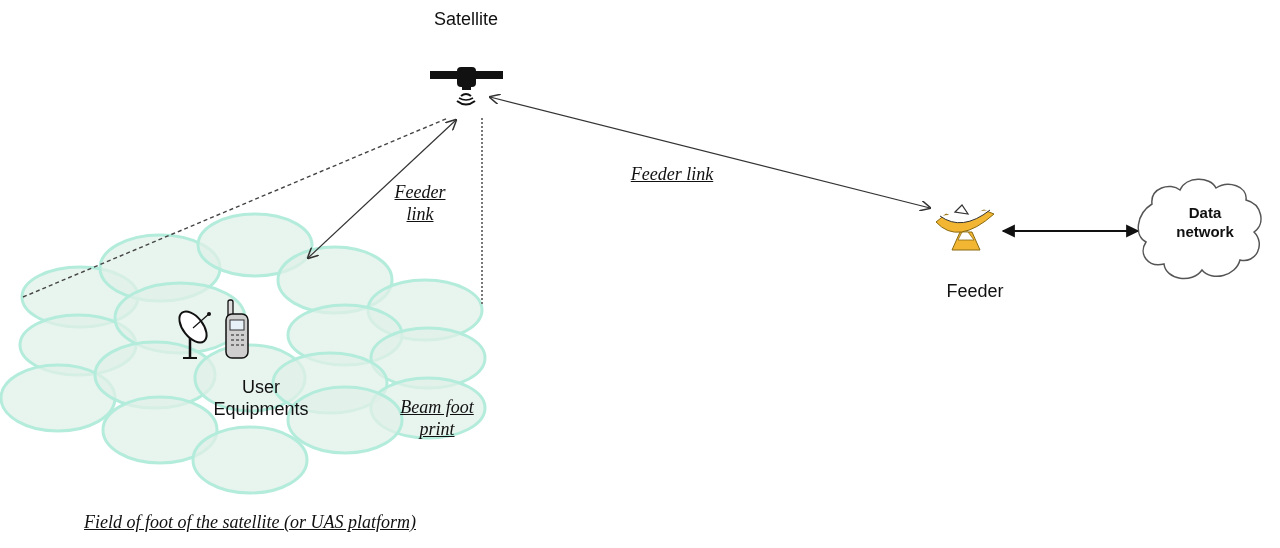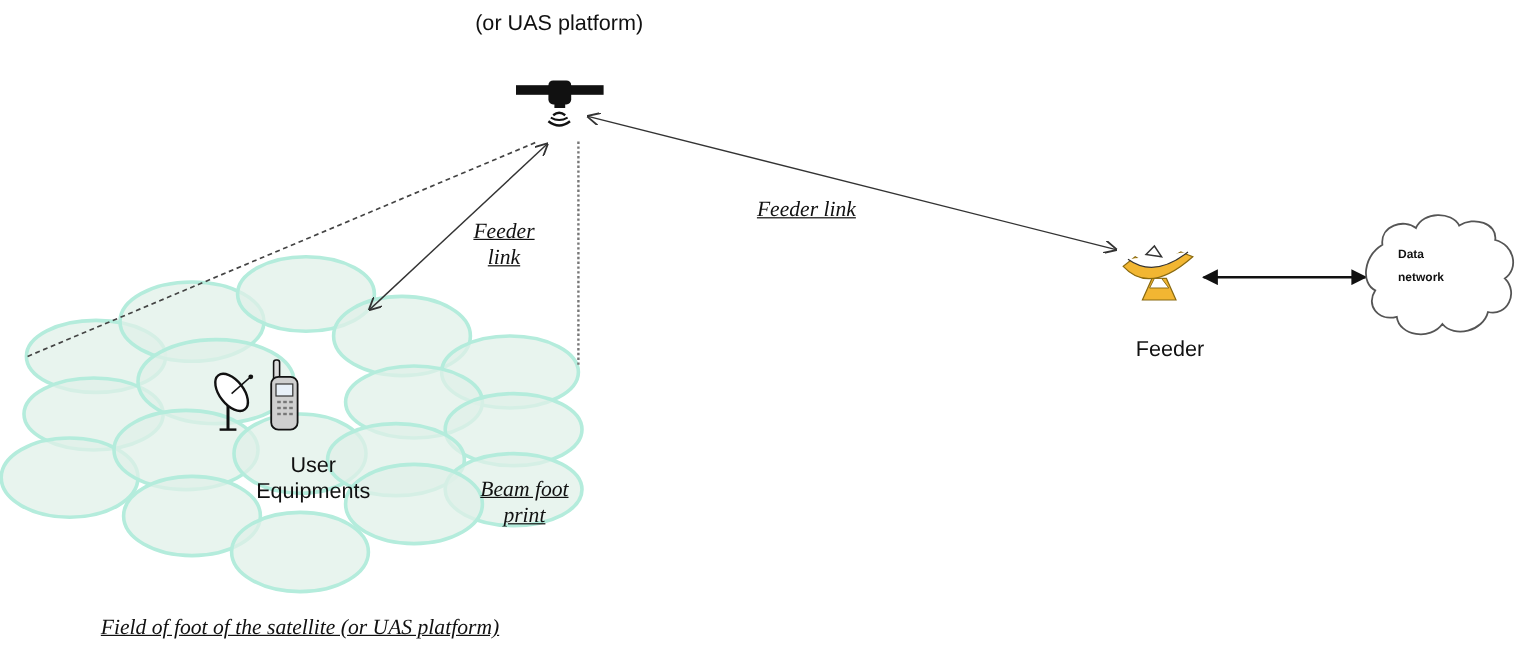--- a/index.html
+++ b/index.html
@@ -1,21 +1,21 @@
 <!DOCTYPE html>
 <html><head>
 <meta charset="utf-8">
 <style>
   html, body { margin:0; padding:0; background:#ffffff; }
   body { width:1280px; height:548px; position:relative; overflow:hidden; font-family:"Liberation Sans", sans-serif; }
   svg.stage { position:absolute; left:0; top:0; }
   .lbl { position:absolute; color:#111; white-space:nowrap; }
   .sans { font-family:"Liberation Sans", sans-serif; font-size:18px; text-align:center; line-height:22px; }
   .serif-it { font-family:"Liberation Serif", serif; font-style:italic; font-size:18px; text-align:center; line-height:22px;text-decoration:underline; }
-  .bold { font-weight:bold; font-size:10px; line-height:19px; text-align:left; font-family:"Liberation Sans", sans-serif; }
+  .bold { font-weight:bold; font-size:15px; line-height:19px; text-align:center; font-family:"Liberation Sans", sans-serif; }
 </style>
 </head>
 <body>
 
 <svg class="stage" width="1280" height="548" viewBox="0 0 1280 548">
   <defs>
     <marker id="arr" viewBox="0 0 10 10" refX="9" refY="5" markerWidth="9" markerHeight="9" orient="auto-start-reverse">
       <path d="M0,0 L10,5 L0,10" fill="none" stroke="#333" stroke-width="1.4"></path>
     </marker>
     <marker id="arrSolid" viewBox="0 0 10 10" refX="9" refY="5" markerWidth="6" markerHeight="6" orient="auto-start-reverse">
@@ -94,21 +94,21 @@
     <path d="M940,216 Q962,232 990,210" fill="#fff" stroke="#333" stroke-width="1"></path>
     <polygon points="955,212 962,205 968,214" fill="none" stroke="#333" stroke-width="1.2"></polygon>
   </g>
 
   <g>
     <path d="M1152,204 C1150,188 1170,182 1180,190 C1186,176 1210,176 1216,188 C1228,180 1248,186 1246,200 C1262,204 1266,224 1254,232 C1266,244 1256,264 1240,260 C1236,276 1212,282 1202,270 C1192,284 1166,280 1164,264 C1148,268 1138,254 1146,242 C1134,236 1136,214 1152,204 Z" fill="#fff" stroke="#555" stroke-width="1.5"></path>
   </g>
 </svg>
 
 <div class="lbl sans" style="left:395px; top:8px; width:142px;">
-  <div>(or UAS platform)</div>
+  <div>Satellite</div>
 </div>
 
 <div class="lbl serif-it" style="left:380px; top:181px; width:80px;">
   <div>Feeder</div>
   <div>link</div>
 </div>
 
 <div class="lbl serif-it" style="left:612px; top:163px; width:120px;">Feeder link</div>
 
 <div class="lbl sans" style="left:178px; top:376px; width:110px;margin-left:28px;">

